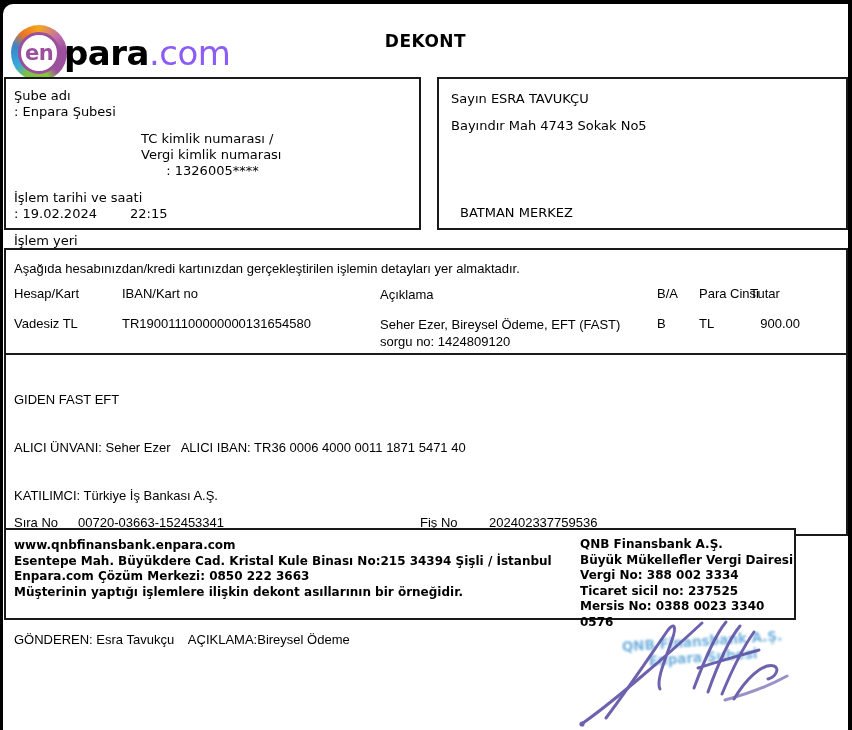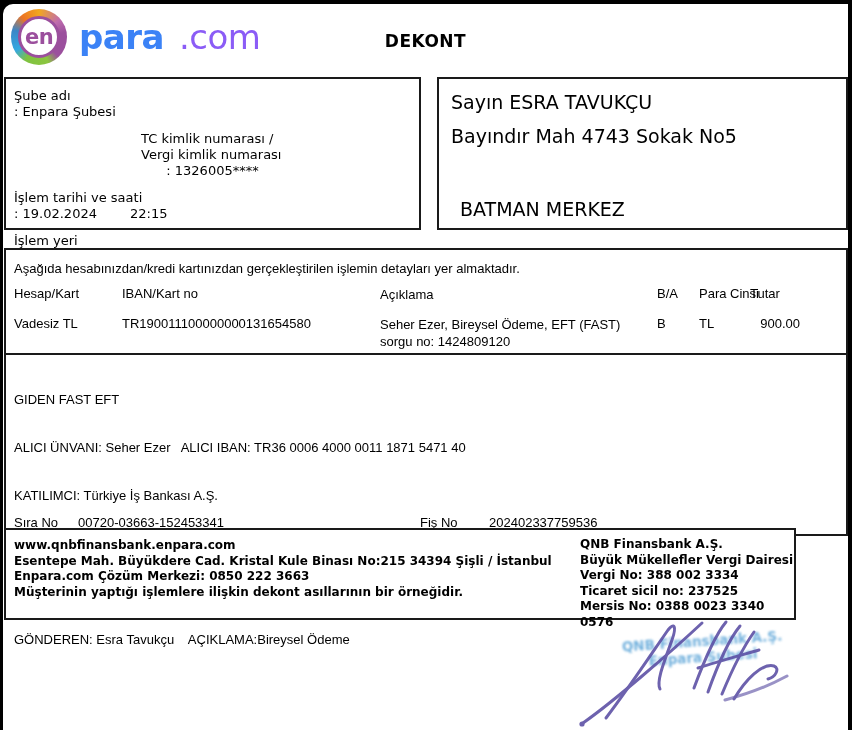--- a/index.html
+++ b/index.html
@@ -2,37 +2,37 @@
 <html><head>
 <meta charset="utf-8">
 <style>
   * { margin:0; padding:0; box-sizing:border-box; }
   html,body { width:852px; height:730px; background:#000; overflow:hidden;
               font-family:"DejaVu Sans", sans-serif; }
   .page { position:absolute; left:3px; top:4px; width:845px; height:726px;
           background:#fff; border-top-left-radius:10px; color:#000; }
 
   
-  .logo { position:absolute; left:8px; top:4px; height:58px; display:flex; align-items:center;gap:15px; }
+  .logo { position:absolute; left:8px; top:20px; height:58px; display:flex; align-items:center; }
   .logo-badge { width:56px; height:56px; border-radius:50%;
     background:conic-gradient(from 0deg,#f2a71f 0deg,#c06dae 50deg,#9b4f9d 80deg,#9b4f9d 135deg,
                #8cc63f 160deg,#7fc241 210deg,#36a9e0 240deg,#3a86c8 285deg,#ed7423 320deg,#f2a71f 360deg);
     display:flex; align-items:center; justify-content:center; }
   .logo-disc { width:42px; height:42px; border-radius:50%; background:#fff; border:3px solid #9b4f9d;
     display:flex; align-items:center; justify-content:center;
     font-weight:bold; font-size:21px; color:#9b4f9d; letter-spacing:-0.5px; }
-  .logo-para { font-size:34px; font-weight:600; color:#3b82f6; margin-left:-3px; letter-spacing:-0.5px; }
+  .logo-para { font-size:34px; font-weight:600; color:#000000; margin-left:-3px; letter-spacing:-0.5px; }
   .logo-com  { font-size:34px; font-weight:400; color:#8b5cf6; letter-spacing:-0.5px; }
   .doc-title { position:absolute; left:0; top:27px; width:845px; text-align:center;
     font-size:17px; font-weight:bold; letter-spacing:0.5px; }
 
   
   .box { position:absolute; border:2px solid #1a1a1a; background:#fff; }
   .branch-box  { left:1px;   top:73px; width:417px; height:153px; padding:9px 8px; font-size:13px; }
-  .customer-box{ left:434px; top:73px; width:411px; height:153px; padding:9px 12px; font-size:19px; }
+  .customer-box{ left:434px; top:73px; width:411px; height:153px; padding:9px 12px; font-size:13px; }
   .kv-row { display:flex; margin-bottom:11px;flex-direction:column; }
   .kv-label { width:143px; flex:none; line-height:16px; }
   .kv-value { white-space:pre; line-height:16px; }
   .kv-center { align-items:center; }
   .cust-line1 { margin-top:3px; }
   .cust-line2 { margin-top:12px; }
   .cust-city  { position:absolute; left:21px; bottom:8px; }
 
   
   .main-box { left:1px; top:244px; width:844px; height:288px;

